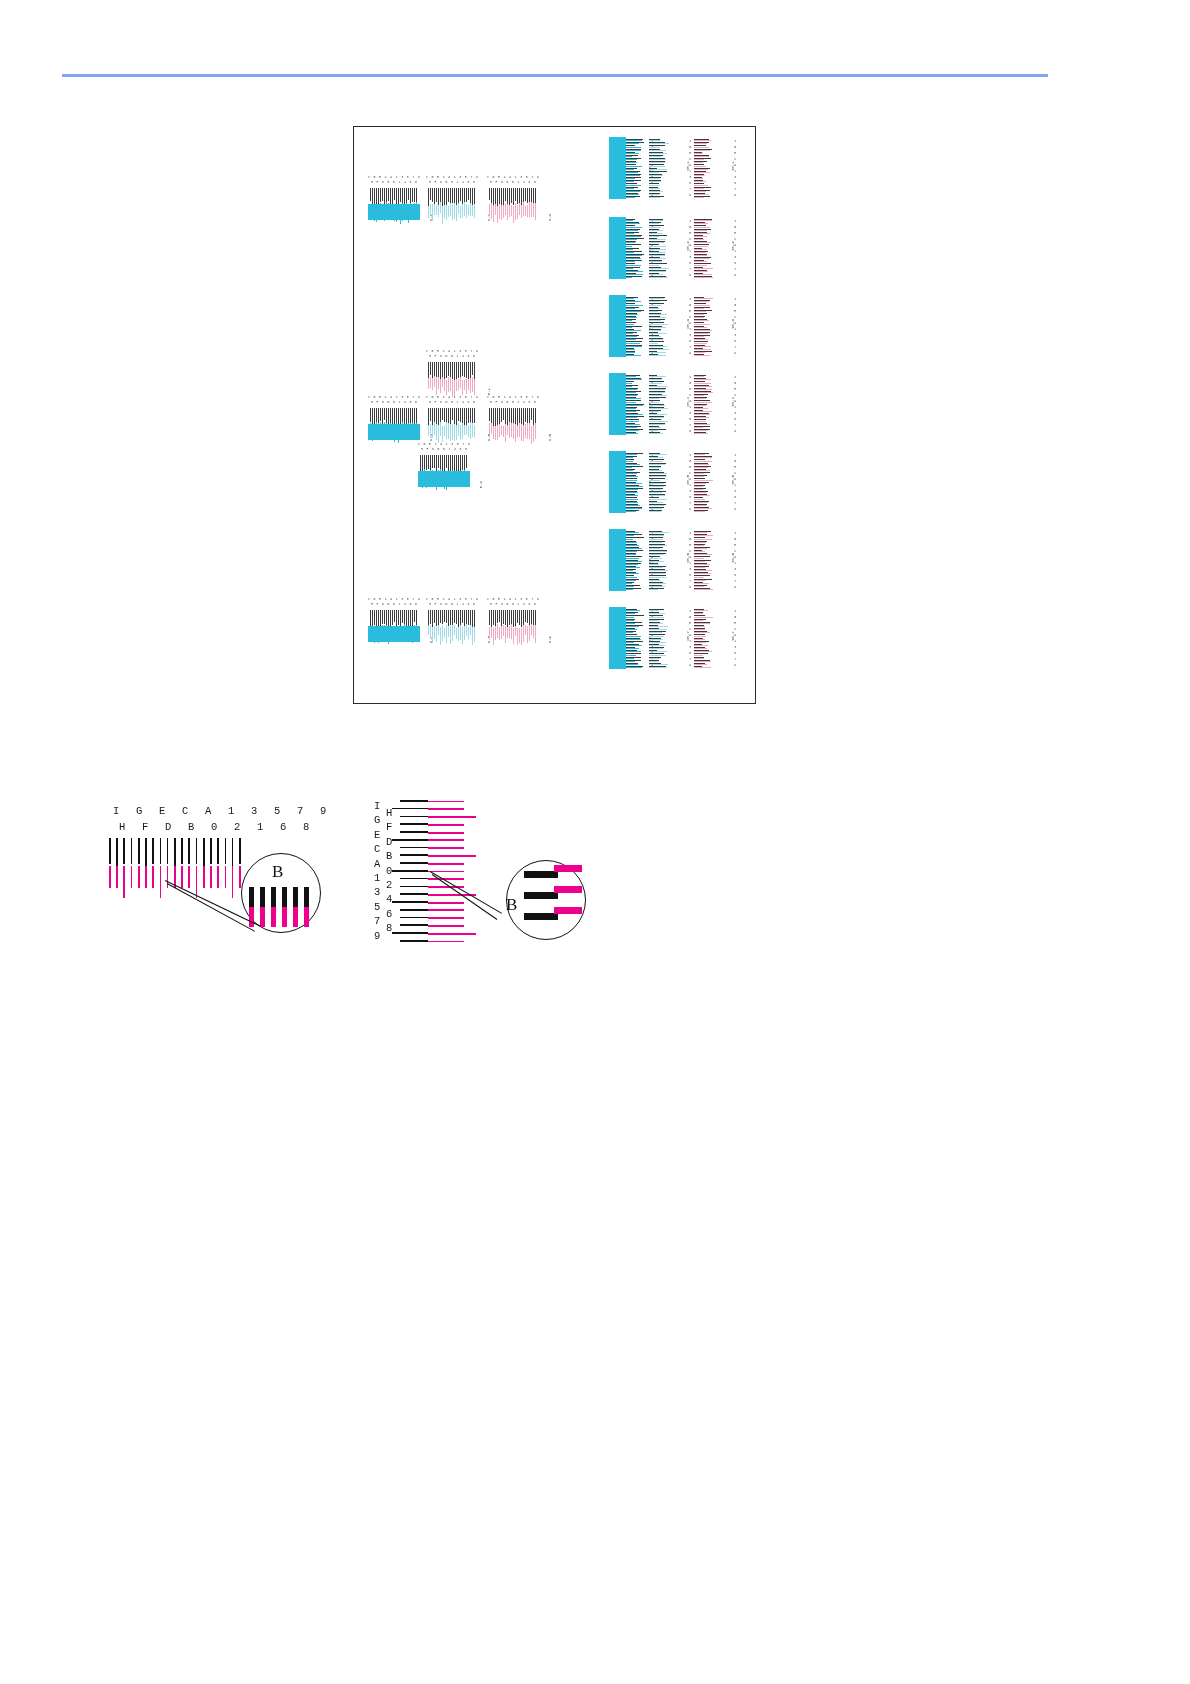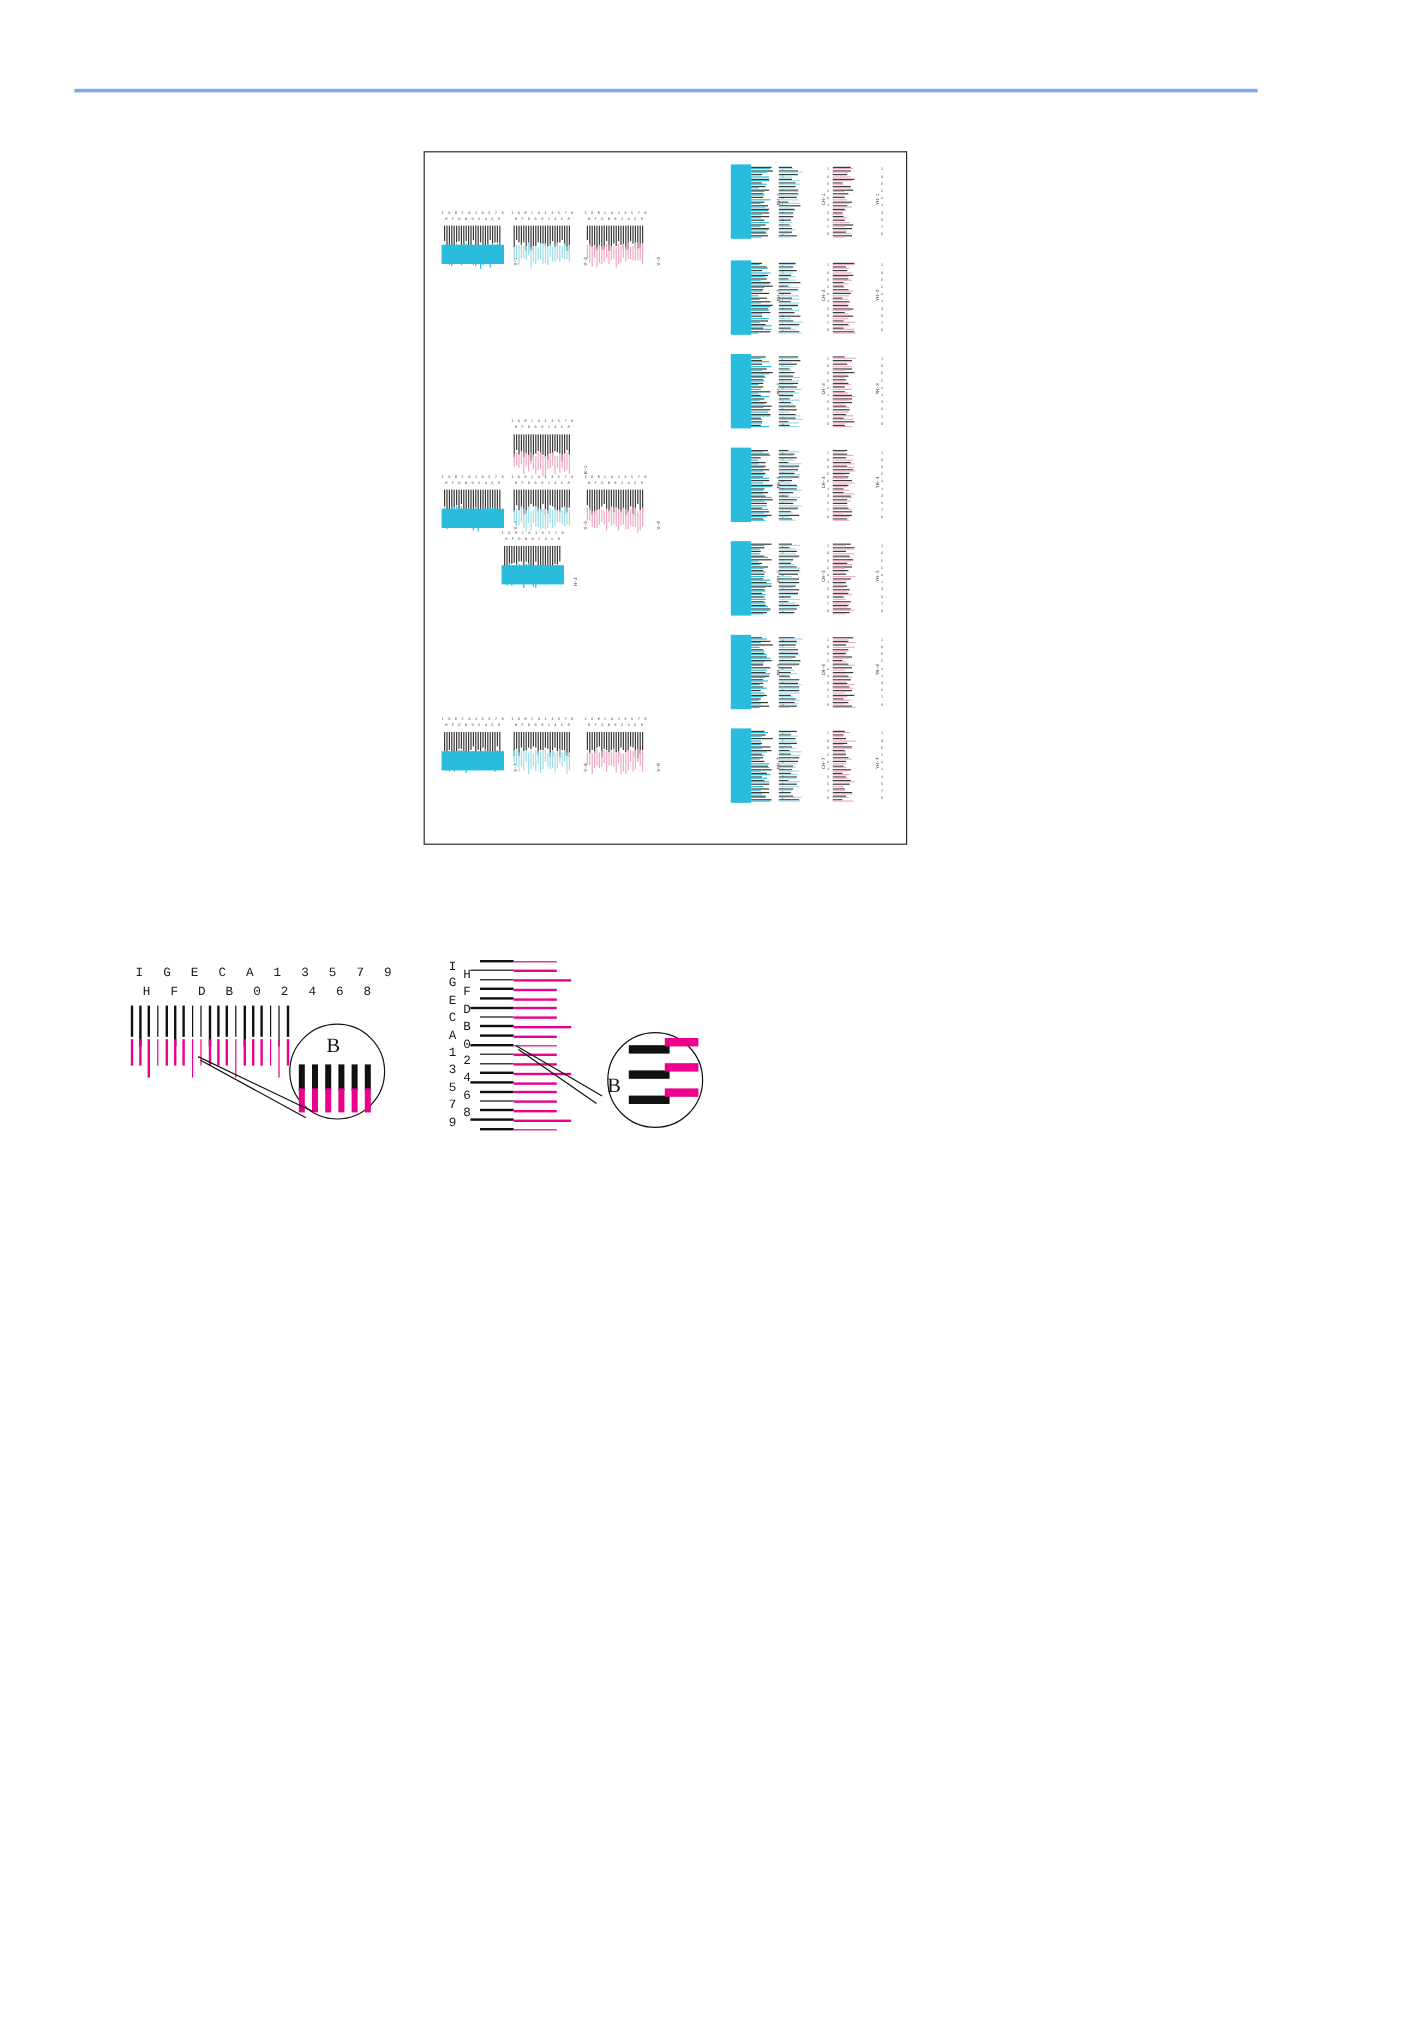--- a/index.html
+++ b/index.html
@@ -2113,21 +2113,21 @@
         <span style="top: 51px;">7</span>
         <span style="top: 57px;">9</span>
       </div>
       <div class="tagh" style="right: -2px; top: 27px;">YH-7</div>
     </div>
   </div>
 
 <div class="figure" id="fig1" style="left:95px;top:795px;width:250px;height:175px;">
 
   <div class="fig-labels" style="position:absolute;left:18px;top:10px;">I G E C A 1 3 5 7 9</div>
-  <div class="fig-labels" style="position:absolute;left:24px;top:26px;">H F D B 0 2 4 6 8</div>
+  <div class="fig-labels" style="position:absolute;left:24px;top:26px;">H F D B 0 2 1 6 8</div>
 
   <div id="fig1-bars" style="position:absolute;left:14px;top:43px;width:130px;height:68px;">
       <div style="position: absolute; left: 0px; top: 0px; width: 1.7px; height: 26px; background: rgb(17, 17, 17);"></div>
       <div style="position: absolute; left: 0px; top: 28px; width: 1.7px; height: 22px; background: rgb(236, 0, 140);"></div>
       <div style="position: absolute; left: 7.22222px; top: 0px; width: 1.7px; height: 34px; background: rgb(17, 17, 17);"></div>
       <div style="position: absolute; left: 7.22222px; top: 28px; width: 1.7px; height: 22px; background: rgb(236, 0, 140);"></div>
       <div style="position: absolute; left: 14.4444px; top: 0px; width: 1.7px; height: 26px; background: rgb(17, 17, 17);"></div>
       <div style="position: absolute; left: 14.4444px; top: 28px; width: 1.7px; height: 32px; background: rgb(236, 0, 140);"></div>
       <div style="position: absolute; left: 21.6667px; top: 0px; width: 1.7px; height: 26px; background: rgb(17, 17, 17);"></div>
       <div style="position: absolute; left: 21.6667px; top: 28px; width: 1.7px; height: 22px; background: rgb(236, 0, 140);"></div>

